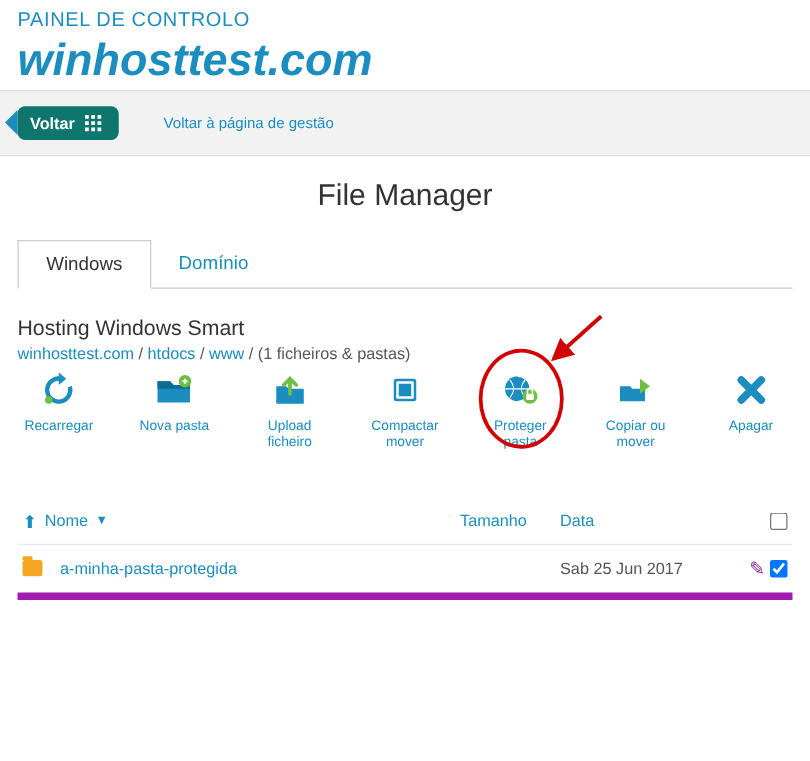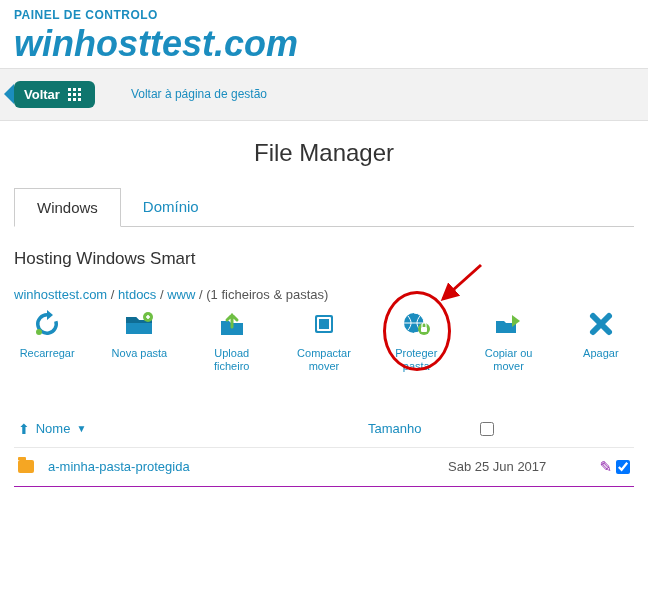--- a/index.html
+++ b/index.html
@@ -1,50 +1,50 @@
 <!DOCTYPE html>
 <html><head>
 <meta charset="utf-8">
 <style>
   * { box-sizing: border-box; margin: 0; padding: 0; }
   body { font-family: Arial, Helvetica, sans-serif; font-size: 13px; color: #333; background: #fff; width: 648px; }
   .header { padding: 8px 14px 4px; }
-  .panel-label { color: #1b8dbf; font-size: 12px; letter-spacing: 0.5px; font-weight: 700; }
+  .panel-label { color: #1b8dbf; font-size: 16px; letter-spacing: 0.5px; font-weight: 400; }
   .domain-title { color: #1b8dbf; font-size: 36px; font-weight: 800; font-style: italic; line-height: 1.1; margin-top: 2px; font-family: 'Trebuchet MS', Arial, sans-serif; }
   .navbar { background: #f2f2f2; border-top: 1px solid #e0e0e0; border-bottom: 1px solid #e0e0e0; padding: 12px 14px; display: flex; align-items: center; gap: 36px; }
   .btn-back { background: #0f766e; color: #fff; border-radius: 6px; padding: 6px 14px 6px 10px; display: inline-flex; align-items: center; gap: 8px; font-size: 13px; font-weight: 600; position: relative; cursor: pointer; }
   .btn-back:before { content: ""; position: absolute; left: -10px; top: 50%; transform: translateY(-50%); border: 10px solid transparent; border-right: 10px solid #1b8dbf; border-left: none; }
   .grid9 { display: inline-grid; grid-template-columns: repeat(3, 3px); grid-gap: 2px; }
   .grid9 span { width: 3px; height: 3px; background: #fff; }
   .link { color: #1b8dbf; cursor: pointer; font-size: 12px; }
   .main { padding: 18px 14px 8px; }
   .page-title { text-align: center; font-size: 24px; font-weight: 400; color: #333; margin-bottom: 20px; }
   .tabs { display: flex; border-bottom: 1px solid #ccc; }
   .tab { padding: 10px 22px; font-size: 15px; cursor: pointer; position: relative; bottom: -1px; }
   .tab.active { border: 1px solid #ccc; border-bottom: 1px solid #fff; background: #fff; color: #333; }
   .tab.inactive { color: #1b8dbf; }
-  .section-title { font-size: 17px; font-weight: 400; color: #333; margin: 22px 0 18px; }
+  .section-title { font-size: 17px; font-weight: 400; color: #333; margin: 22px 0 2px; }
   .breadcrumb { font-size: 13px; color: #555; margin-bottom: 3px; }
   .breadcrumb .bc-link { color: #1b8dbf; cursor: pointer; }
   .toolbar { display: flex; gap: 34px; flex-wrap: nowrap; padding: 0 4px; }
   .tool { display: flex; flex-direction: column; align-items: center; width: 62px; cursor: pointer; text-align: center; }
   .tool .ico { width: 38px; height: 38px; display: flex; align-items: center; justify-content: center; margin-bottom: 4px; }
   .tool .lbl { font-size: 11px; color: #1b8dbf; line-height: 1.2; }
   .highlight-wrap { position: relative; }
   .highlight-ring { position: absolute; border: 3px solid #d30000; border-radius: 50%; width: 68px; height: 80px; top: -14px; left: -4px; pointer-events: none; }
   .arrow { position: absolute; top: -44px; left: 48px; pointer-events: none; }
   .table-head { display: flex; align-items: center; padding: 10px 4px; border-bottom: 1px solid #e8e8e8; margin-top: 38px; }
   .col-name { flex: 0 0 350px; display: flex; align-items: center; gap: 6px; }
   .col-size { flex: 0 0 80px; }
   .col-date { flex: 1; }
   .col-actions { flex: 0 0 46px; display: flex; justify-content: flex-end; align-items: center; gap: 4px; }
   .th { color: #1b8dbf; font-size: 13px; cursor: pointer; }
   .sort-asc { font-size: 10px; color: #1b8dbf; }
   .up-icon { color: #1b8dbf; font-size: 14px; }
-  .table-row { display: flex; align-items: center; padding: 10px 4px; border-bottom: 1px solid #a21caf; }
+  .table-row { display: flex; align-items: center; padding: 10px 4px; border-bottom: 6px solid #a21caf; }
   .folder-ico { width: 16px; height: 13px; background: #f5a623; border-radius: 2px; position: relative; display: inline-block; margin-right: 8px; }
   .folder-ico:before { content:""; position:absolute; top:-3px; left:0; width:8px; height:3px; background:#f5a623; border-radius:1px 1px 0 0; }
   .row-link { color: #1b8dbf; font-size: 13px; cursor: pointer; }
   .row-date { color: #555; font-size: 13px; }
   .pencil { color: #8e24aa; font-size: 15px; cursor: pointer; }
   input[type=checkbox] { width: 14px; height: 14px; cursor: pointer; }
 </style>
 </head>
 <body>
 
@@ -178,20 +178,21 @@
     </div>
   </div>
 
   <div class="table-head">
     <div class="col-name">
       <span class="up-icon">⬆</span>
       <span class="th">Nome</span>
       <span class="sort-asc">▼</span>
     </div>
     <div class="col-size"><span class="th">Tamanho</span></div>
+    <div class="col-date"><span class="th">Data</span></div>
     <div class="col-actions">
       <input type="checkbox" style="">
     </div>
   </div>
 
   <div class="table-row">
     <div class="col-name">
       <span class="folder-ico"></span>
       <span class="row-link">a-minha-pasta-protegida</span>
     </div>

